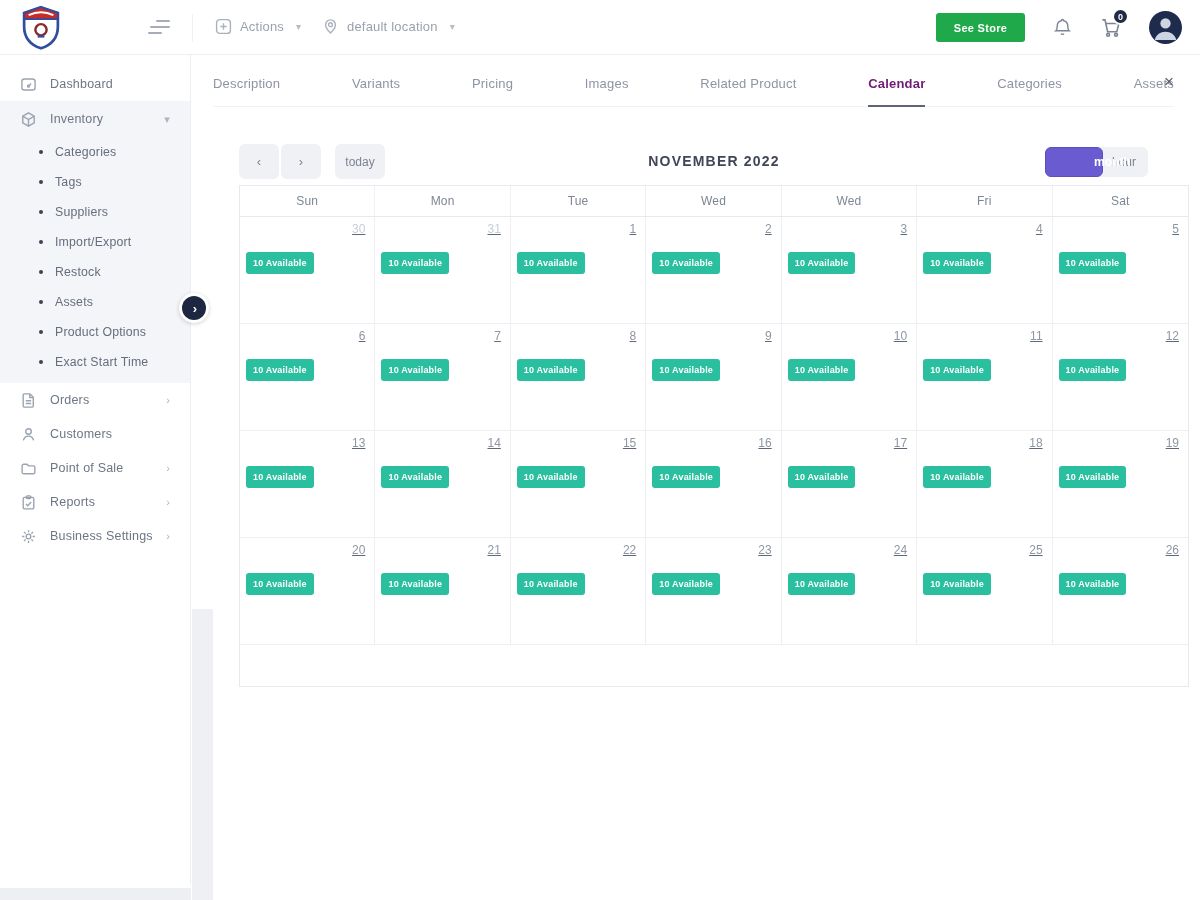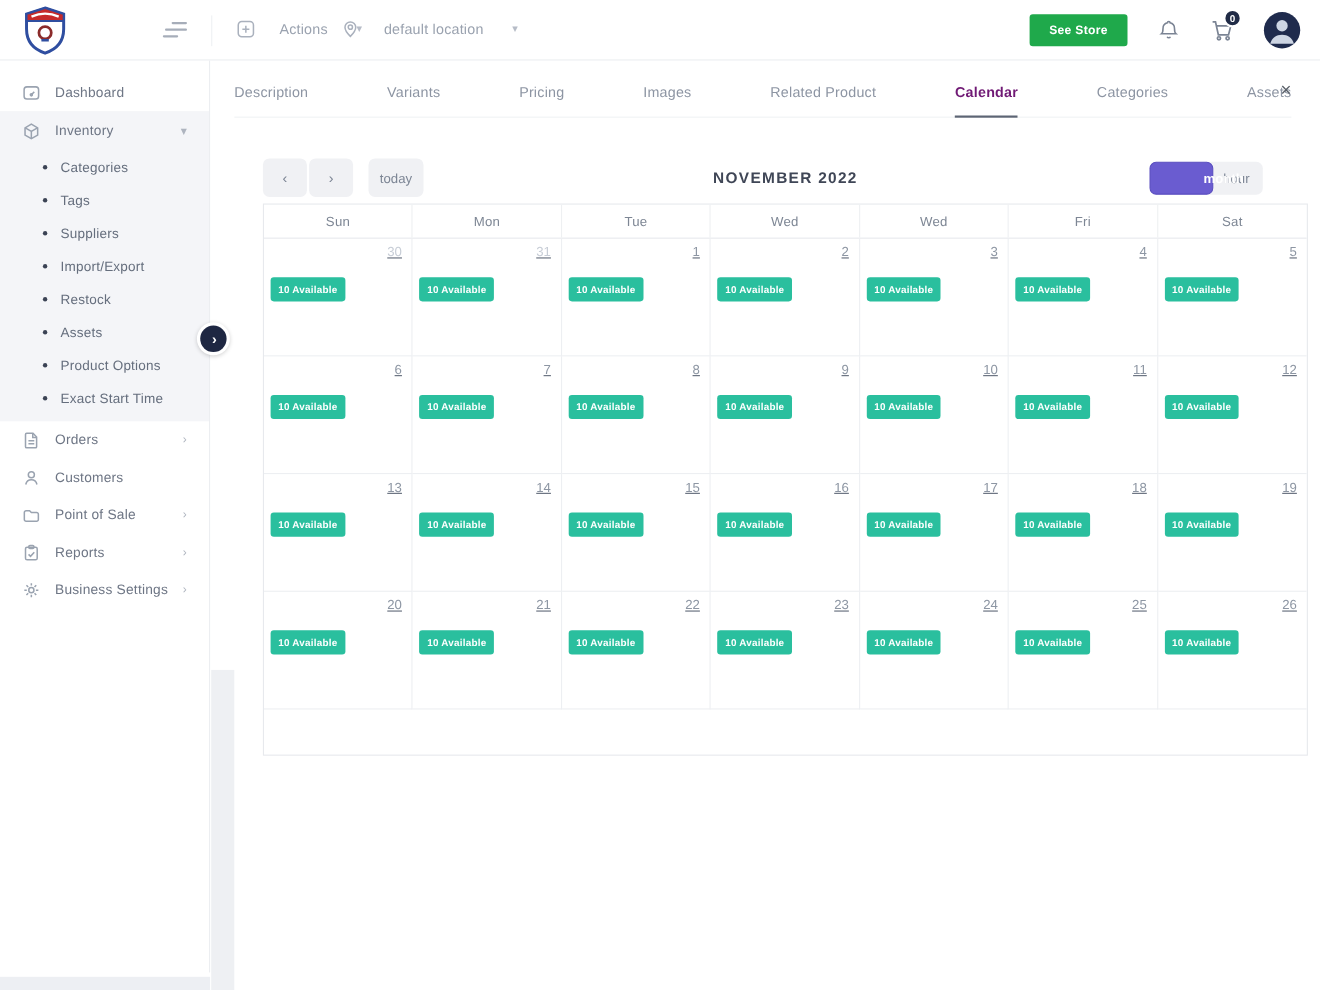--- a/index.html
+++ b/index.html
@@ -13,24 +13,24 @@
   
   .topbar { position:absolute; top:0; left:0; width:1200px; height:55px;
     background:#fff; border-bottom:1px solid #eceef1; z-index:30; }
   .logo { position:absolute; left:20px; top:5px; width:42px; height:45px; cursor:pointer; }
   .hamburger { position:absolute; left:148px; top:20px; width:22px; height:16px; cursor:pointer; }
   .hamburger i { display:block; height:2px; background:#a6adb9; border-radius:2px; margin-bottom:4px; }
   .hamburger i:nth-child(1){ width:14px; margin-left:8px; }
   .hamburger i:nth-child(2){ width:20px; margin-left:2px; }
   .hamburger i:nth-child(3){ width:14px; margin-left:0; }
   .tb-divider { position:absolute; left:192px; top:14px; width:1px; height:28px; background:#eef0f3; }
-  .tb-group { position:absolute; top:0; height:52px; display:flex; align-items:center; gap:22px;
+  .tb-group { position:absolute; top:0; height:52px; display:flex; align-items:center; gap:8px;
     cursor:pointer; color:#9aa2af; font-size:13px; letter-spacing:.2px; }
   .tb-group.actions { left:215px; }
-  .tb-group.location { left:310px;align-items:center; }
+  .tb-group.location { left:322px;align-items:center; }
   .tb-caret { font-size:10px; color:#b6bcc7; margin-left:4px; }
   .tb-right { position:absolute; right:18px; top:0; height:55px; display:flex; align-items:center; gap:28px; }
   .see-store { background:var(--green); color:#fff; border:none; border-radius:3px;
     width:89px; height:29px; font-size:11px; font-weight:bold; letter-spacing:.3px;
     font-family:"Liberation Sans",sans-serif; cursor:pointer; }
   .icon-btn { position:relative; cursor:pointer; }
   .cart-badge { position:absolute; top:-9px; right:-8px; width:17px; height:17px;
     background:#202b46; color:#fff; border-radius:50%; font-size:9px; font-weight:bold;
     display:flex; align-items:center; justify-content:center; border:2px solid #fff; }
   .avatar { width:33px; height:33px; border-radius:50%; background:#1f2b4d;

